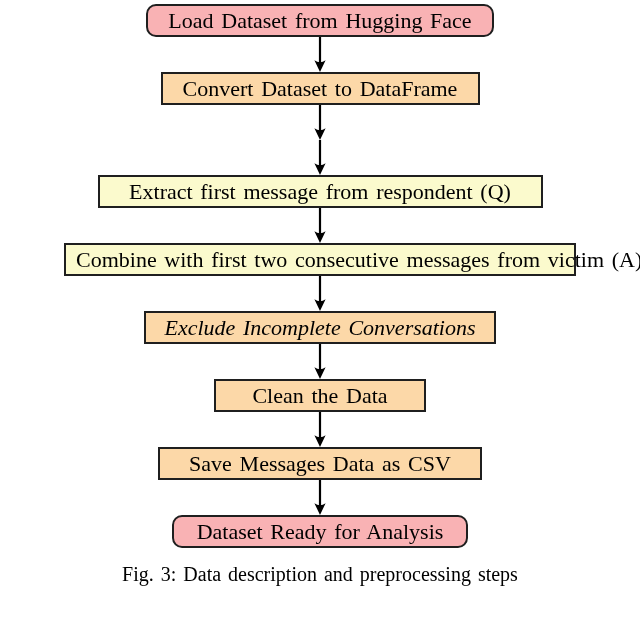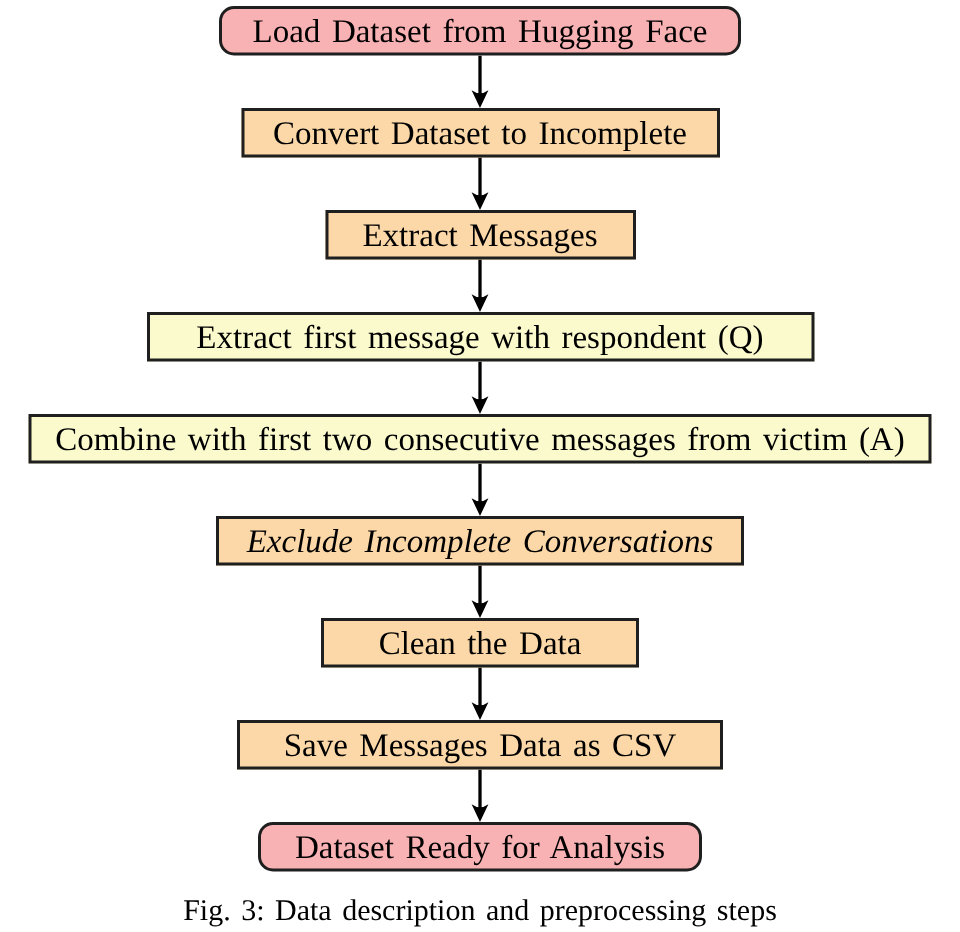--- a/index.html
+++ b/index.html
@@ -32,21 +32,21 @@
     flex: 0 0 auto;
   }
   .node.terminal { background: var(--terminal-fill, #f9b2b4); border-radius: 10px; }
   .node.process  { background: var(--process-fill, #fcd8a8); }
   .node.io       { background: var(--io-fill, #fbfacd); }
 
   .w1 { width: 348px; }
   .w2 { width: 319px; }
   .w3 { width: 207px; }
   .w4 { width: 445px; }
-  .w5 { width: 602px; }
+  .w5 { width: 512px; }
   .w6 { width: 352px; font-style: italic; }
   .w7 { width: 212px; }
   .w8 { width: 324px; }
   .w9 { width: 296px; font-family: Liberation Serif, serif; }
 
   .arrow {
     flex: 0 0 auto;
     display: block;
     width: 16px;
     height: 35px;
@@ -68,35 +68,34 @@
 
 <div class="flowchart">
 
   <div class="node terminal w1">Load Dataset from Hugging Face</div>
 
   <svg class="arrow" viewBox="0 0 16 35">
     <line x1="8" y1="0" x2="8" y2="27"></line>
     <path d="M8 35 L2.4 23.2 Q8 27.2 13.6 23.2 Z"></path>
   </svg>
 
-  <div class="node process w2">Convert Dataset to Incomplete</div>
+  <div class="node process w2">Convert Dataset to DataFrame</div>
 
   <svg class="arrow" viewBox="0 0 16 35">
     <line x1="8" y1="0" x2="8" y2="27"></line>
     <path d="M8 35 L2.4 23.2 Q8 27.2 13.6 23.2 Z"></path>
   </svg>
 
-  <div class="node process w3">Extract Messages</div>
 
   <svg class="arrow" viewBox="0 0 16 35">
     <line x1="8" y1="0" x2="8" y2="27"></line>
     <path d="M8 35 L2.4 23.2 Q8 27.2 13.6 23.2 Z"></path>
   </svg>
 
-  <div class="node io w4">Extract first message with respondent (Q)</div>
+  <div class="node io w4">Extract first message from respondent (Q)</div>
 
   <svg class="arrow" viewBox="0 0 16 35">
     <line x1="8" y1="0" x2="8" y2="27"></line>
     <path d="M8 35 L2.4 23.2 Q8 27.2 13.6 23.2 Z"></path>
   </svg>
 
   <div class="node io w5">Combine with first two consecutive messages from victim (A)</div>
 
   <svg class="arrow" viewBox="0 0 16 35">
     <line x1="8" y1="0" x2="8" y2="27"></line>

